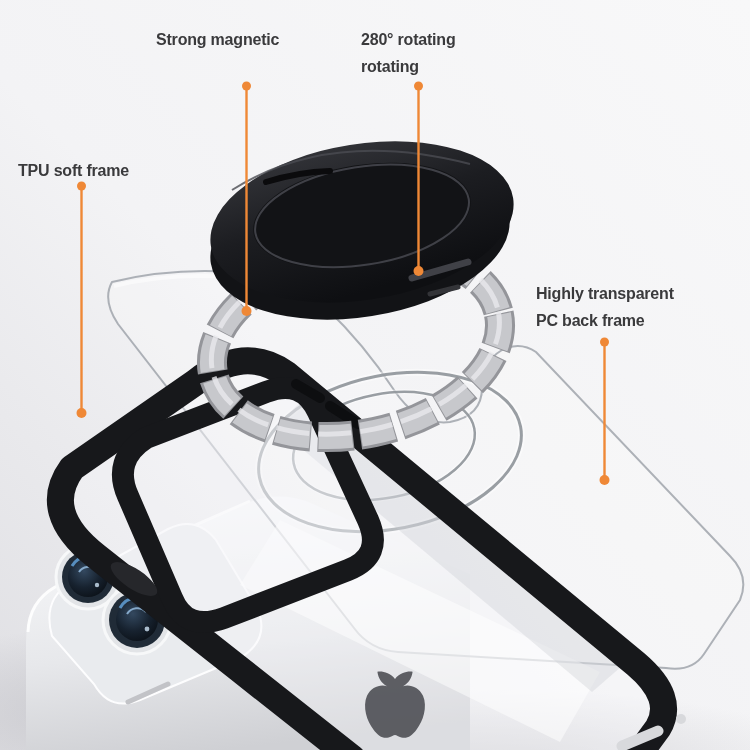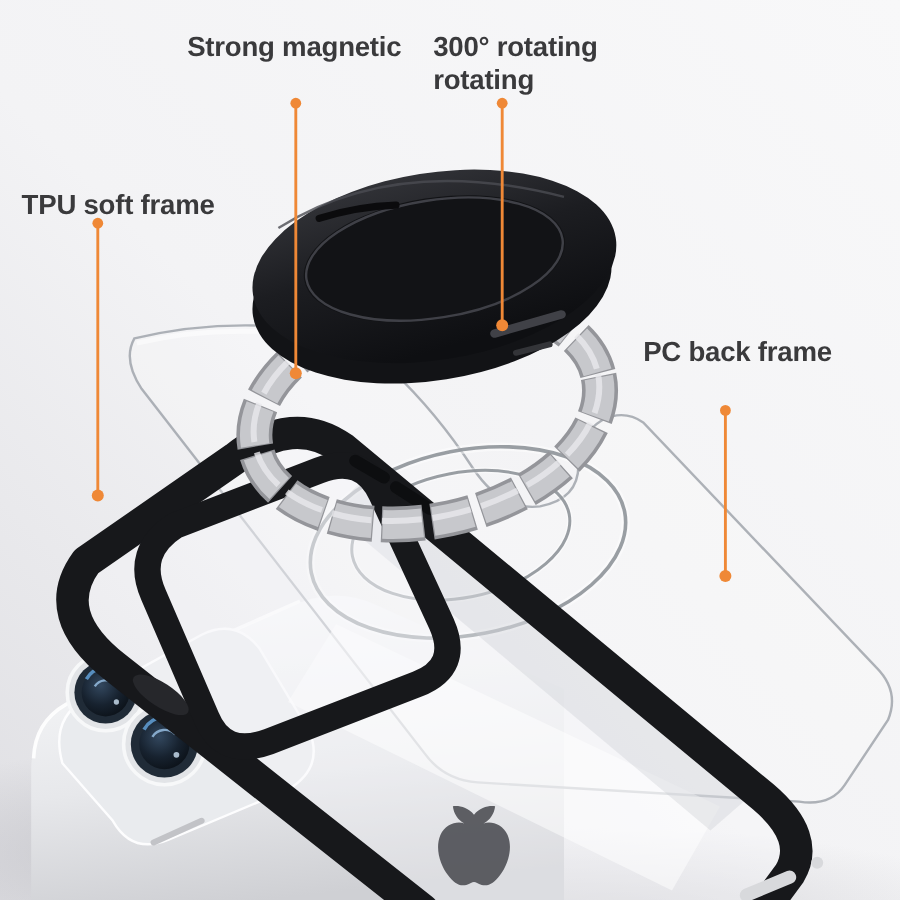--- a/index.html
+++ b/index.html
@@ -4,21 +4,21 @@
 <style>
   html,body{margin:0;padding:0;background:#eceef0;}
   .stage{
     position:relative;width:750px;height:750px;overflow:hidden;
     background:#f5f5f7;
     font-family:"Liberation Sans", sans-serif;
   }
   .scene{position:absolute;inset:0;}
   .callout{
     position:absolute;
-    font-weight:700;font-size:23px;line-height:27px;
+    font-weight:700;font-size:16px;line-height:27px;
     letter-spacing:-0.2px;color:#3A3A3C;white-space:nowrap;
   }
   .callout span{display:block;}
   .c1{left:156px;top:26px;}
   .c2{left:361px;top:26px;}
   .c3{left:18px;top:157px;}
   .c4{left:536px;top:280px;}
 </style>
 </head>
 <body>
@@ -151,24 +151,25 @@
         <circle cx="604.5" cy="342" r="4.5" stroke="none"></circle>
         <circle cx="604.5" cy="480" r="5" stroke="none"></circle>
       </g>
     </g>
   </svg>
 
   <div class="callout c1">
     <span>Strong magnetic</span>
   </div>
   <div class="callout c2">
-    <span>300° rotating</span>
+    <span>280° rotating</span>
     <span>rotating</span>
   </div>
   <div class="callout c3">
     <span>TPU soft frame</span>
     <span></span>
   </div>
   <div class="callout c4">
+    <span>Highly transparent</span>
     <span>PC back frame</span>
   </div>
 
 </div>
 
 </body></html>

